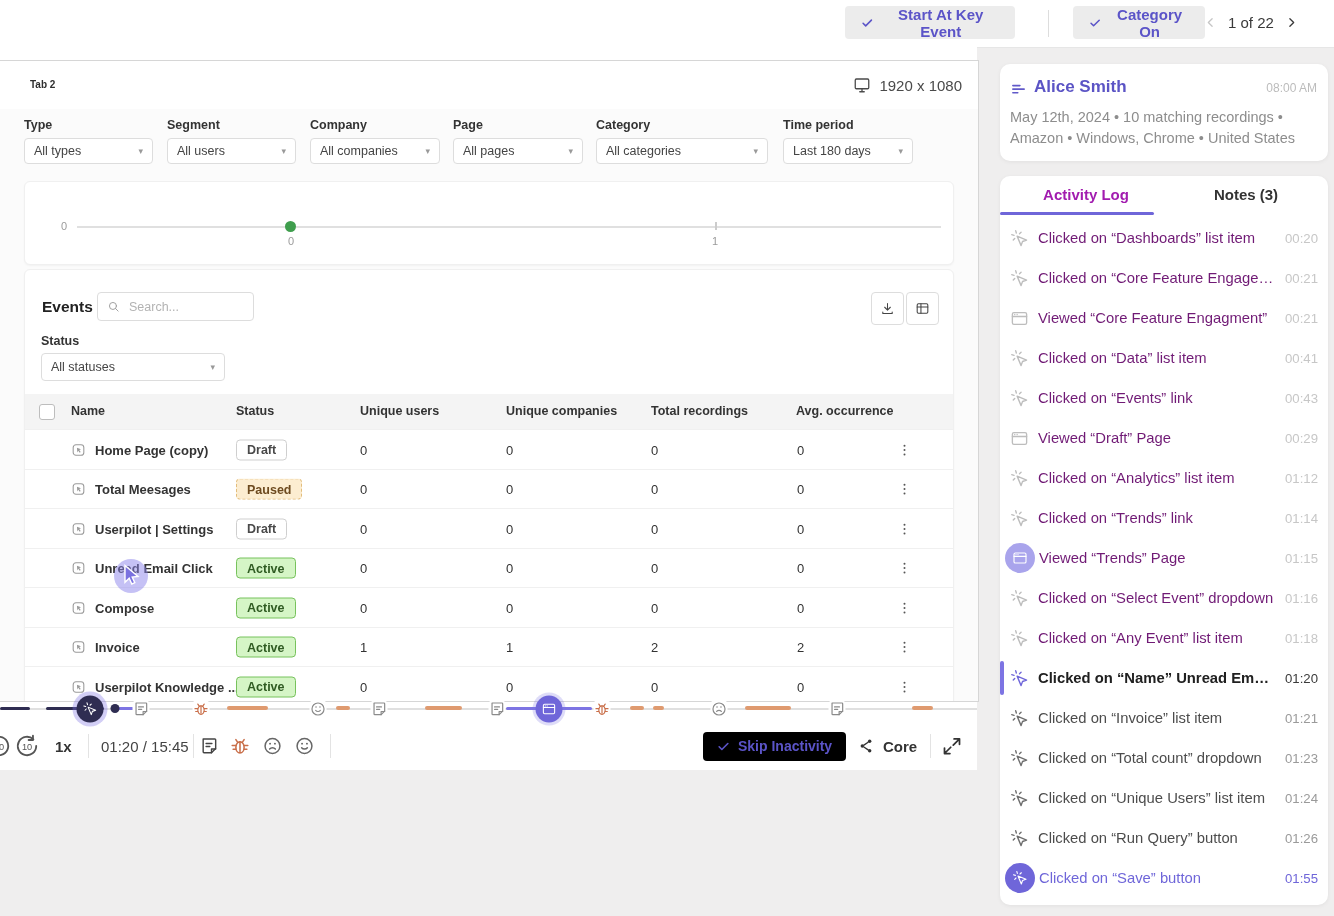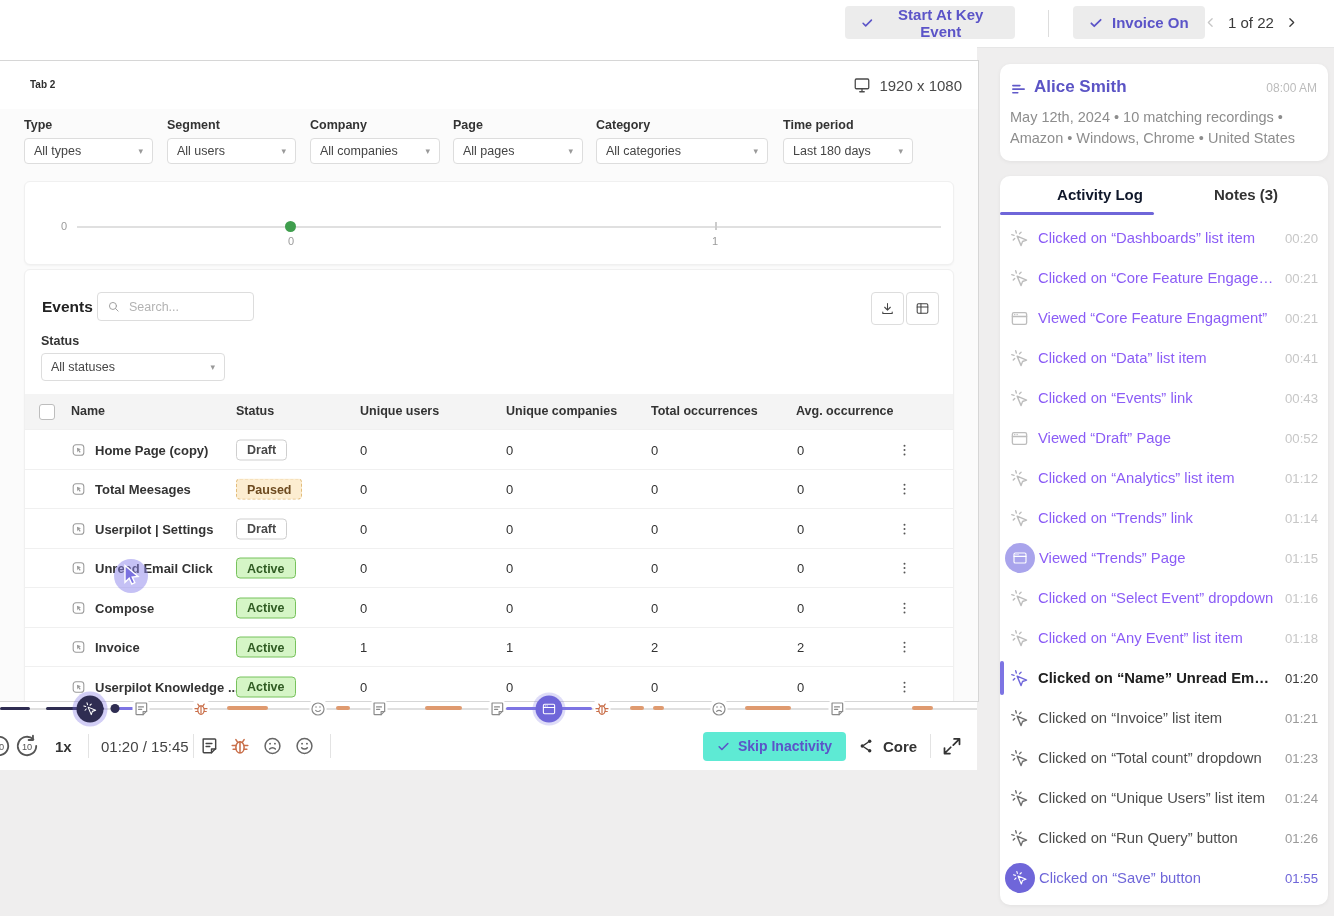--- a/index.html
+++ b/index.html
@@ -93,44 +93,44 @@
   .b-navy{background:#2f2d52;box-shadow:0 0 0 4px rgba(125,116,227,.35)}
   .b-purple{background:#6f66d9;box-shadow:0 0 0 3px rgba(125,116,227,.25)}
 
   
   #controls{position:absolute;left:0;top:675px;width:977px;height:48px}
   .ctrl{position:absolute;top:50%;transform:translateY(-50%);color:#555;cursor:pointer}
   .cdiv{position:absolute;top:12px;width:1px;height:24px;background:#e3e3e3}
   #speed{font-size:15px;font-weight:700;color:#333}
   #time{font-size:15px;color:#444;white-space:nowrap}
   #skip-btn{position:absolute;left:703px;top:9.5px;height:29px;display:flex;align-items:center;gap:8px;padding:0 14px;
-            background:#5eead4;border:none;border-radius:4px;color:#5b54c8;font-weight:700;font-size:14px;
+            background:#000000;border:none;border-radius:4px;color:#5b54c8;font-weight:700;font-size:14px;
             font-family:inherit;cursor:pointer}
   #skip-btn .icon{width:13px;height:13px}
   #share-btn{position:absolute;left:858px;top:0;height:48px;display:flex;align-items:center;gap:9px;font-size:15px;
              font-weight:700;color:#333;cursor:pointer}
   #share-btn .icon{width:16px;height:16px}
 
   
   .side-card{position:absolute;left:1000px;width:328px;background:#fff;border-radius:10px;box-shadow:0 1px 4px rgba(0,0,0,.06)}
   #profile{top:64px;height:97px}
   #p-icon{position:absolute;left:10px;top:17px;width:17px;height:17px;color:#6159c9}
   #p-name{position:absolute;left:34px;top:13px;font-size:17px;font-weight:700;color:#5b54c5}
   #p-time{position:absolute;right:11px;top:17px;font-size:12px;color:#bcbcbc}
   #p-meta{position:absolute;left:10px;top:43px;width:306px;font-size:14.5px;line-height:21px;color:#8d8d8d}
 
   #activity{top:176px;height:729px;overflow:hidden}
   .tab{position:absolute;top:0;width:50%;height:37px;line-height:37px;text-align:center;font-size:15px;font-weight:700;cursor:pointer}
-  #tab-activity{left:18px;color:#0f172a}
+  #tab-activity{left:4px;color:#a21caf}
   #tab-notes{left:50%;color:#333}
   #tab-underline{position:absolute;left:0;top:36px;width:154px;height:3px;background:#6f66d9;border-radius:2px}
   #alist{position:absolute;left:0;top:42px;width:100%}
   .aitem{position:relative;display:flex;align-items:center;height:40px;padding:0 10px;gap:9px;cursor:pointer}
   .aicon{width:19px;height:19px;flex:0 0 auto;color:#bdbdbd}
-  .atext{flex:1;font-size:14.8px;color:#8b5cf6;white-space:nowrap;overflow:hidden;text-overflow:ellipsis}
+  .atext{flex:1;font-size:14.8px;color:#701a75;white-space:nowrap;overflow:hidden;text-overflow:ellipsis}
   .atime{font-size:13.2px;color:#c7c7c7;flex:0 0 auto}
   .aitem.future .aicon{color:#6d6d6d}
   .aitem.future .atext{color:#4c4c4c}
   .aitem.future .atime{color:#9a9a9a}
   .aitem.current .aicon{color:#6f66d9}
   .aitem.current .atext{color:#202020;font-weight:700}
   .aitem.current .atime{color:#3a3a3a}
   .curbar{position:absolute;left:0;top:3px;bottom:3px;width:4px;background:#7d74e3;border-radius:2px}
   .kbadge{width:30px;height:30px;border-radius:50%;display:flex;align-items:center;justify-content:center;
           color:#fff !important;margin-left:-5px;margin-right:-5px}
@@ -154,21 +154,21 @@
         </span>
       <span>Start At Key Event</span>
     </button>
     <div id="tb-div"></div>
     <button class="tb-btn" style="left:1073px;width:132px">
       <span class="icon">
           <svg viewBox="0 0 24 24">
             <path d="M4 12.5l5 5L20 6.5" stroke-width="3"></path>
           </svg>
         </span>
-      <span>Invoice On</span>
+      <span>Category On</span>
     </button>
     <div id="pager">
       <span class="icon chev dis">
           <svg viewBox="0 0 24 24">
             <path d="m15 5-7 7 7 7" stroke-width="2.4"></path>
           </svg>
         </span>
       <span>1 of 22</span>
       <span class="icon chev">
           <svg viewBox="0 0 24 24">
@@ -277,21 +277,21 @@
         <div id="ev-status" class="fselect">
           <span>All statuses</span>
             <i class="chev">▾</i>
         </div>
         <div id="thead">
           <span class="cb"></span>
         <span class="hcell" style="left: 46px;">Name</span>
             <span class="hcell" style="left: 211px;">Status</span>
             <span class="hcell" style="left: 335px;">Unique users</span>
             <span class="hcell" style="left: 481px;">Unique companies</span>
-            <span class="hcell" style="left: 626px;">Total occurrences</span>
+            <span class="hcell" style="left: 626px;">Total recordings</span>
             <span class="hcell" style="left: 771px;">Avg. occurrence</span>
           </div>
         <div id="tbl-scroll"></div>
       <div class="trow" style="top: 159px;">
             <span class="ricon icon" style="left:46px">
               <svg viewBox="0 0 24 24">
                 <rect x="3.5" y="3.5" width="17" height="17" rx="4.5"></rect>
                 <path d="m9.5 8.5 6.5 2.4-2.8 1.2 2.3 3-1.6 1.2-2.2-3-1.6 2.6z" fill="currentColor" stroke="none"></path>
               </svg>
             </span>
@@ -684,21 +684,21 @@
         </div>
         <div class="aitem past">
           <span class="aicon icon">
             <svg viewBox="0 0 24 24">
               <rect x="3" y="4.5" width="18" height="15" rx="2"></rect>
               <path d="M3 9.5h18"></path>
               <path d="M6 7h.01M9 7h.01"></path>
             </svg>
           </span>
           <span class="atext">Viewed “Draft” Page</span>
-          <span class="atime">00:52</span>
+          <span class="atime">00:29</span>
         </div>
         <div class="aitem past">
           <span class="aicon icon">
             <svg viewBox="0 0 24 24">
               <path d="m9 9 5 12 1.8-5.2L21 14Z"></path>
               <path d="M7.2 2.2 8 5.1"></path>
               <path d="m5.1 8-2.9-.8"></path>
               <path d="M14 4.1 12 6"></path>
               <path d="m6 12-1.9 2"></path>
             </svg>

